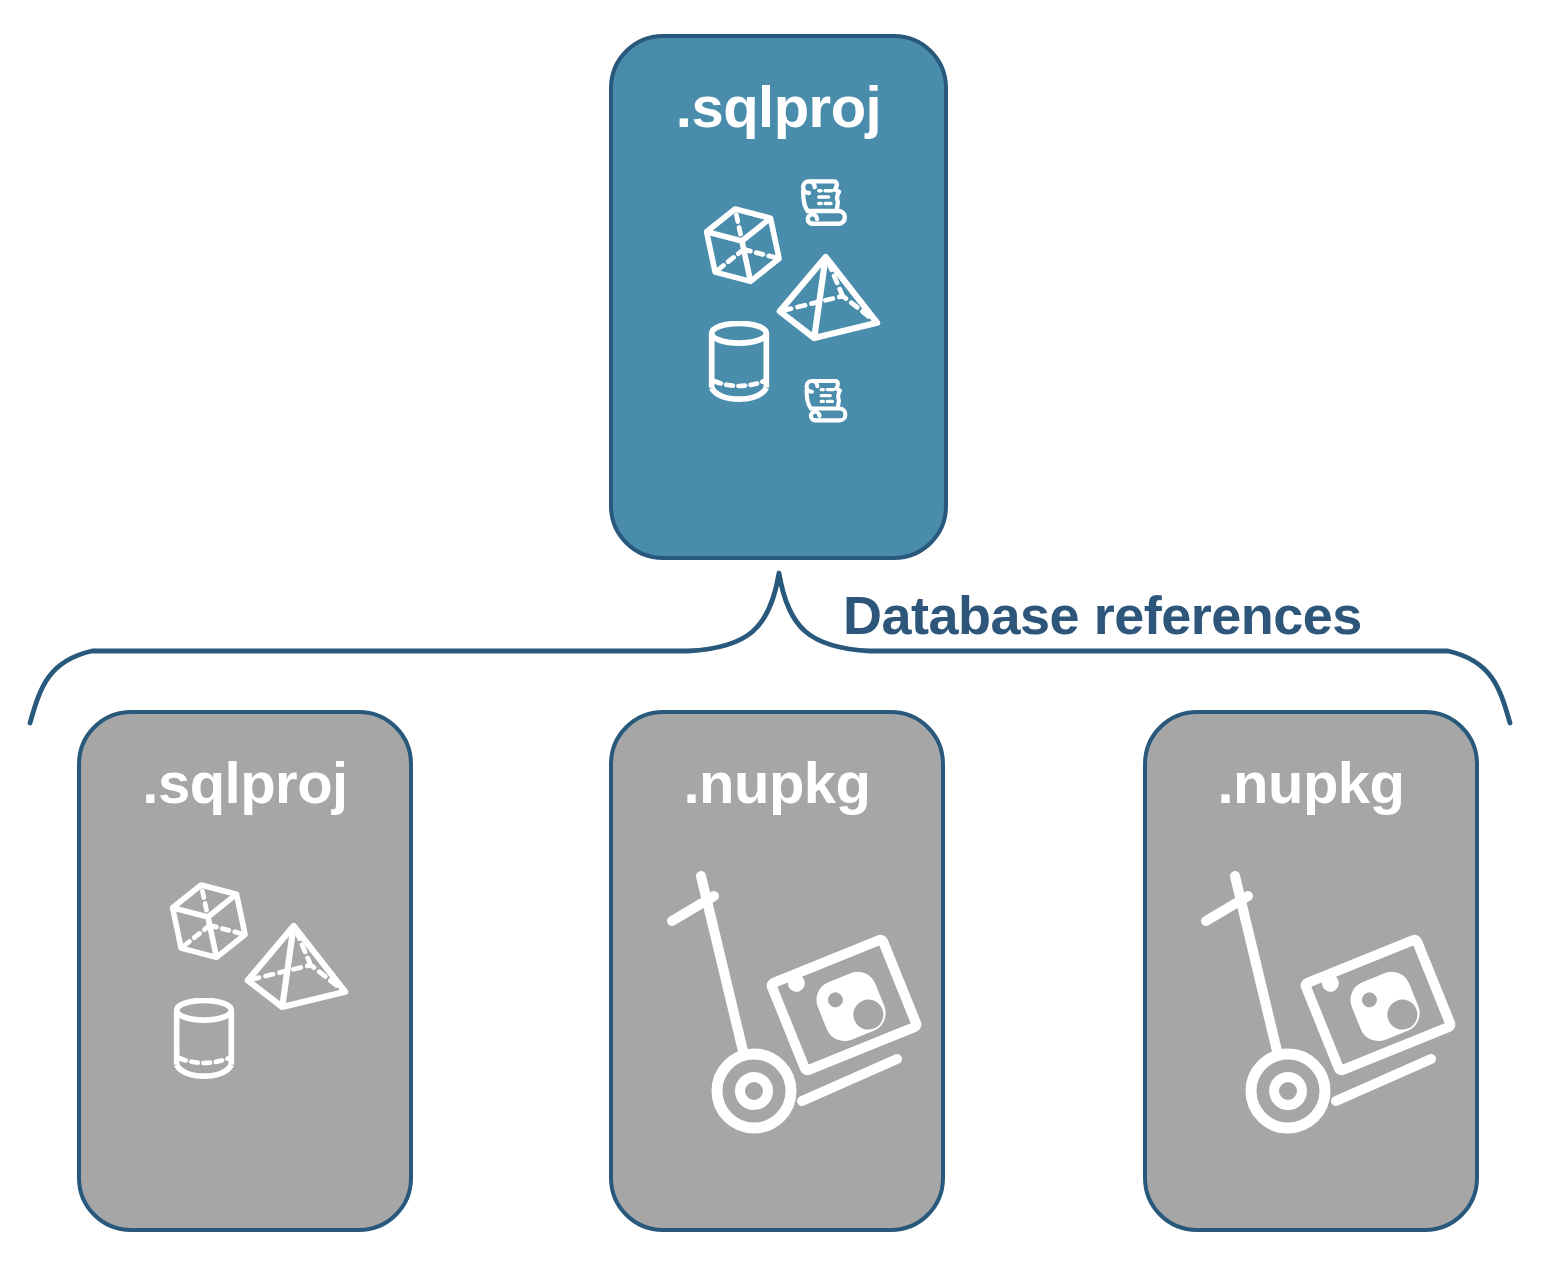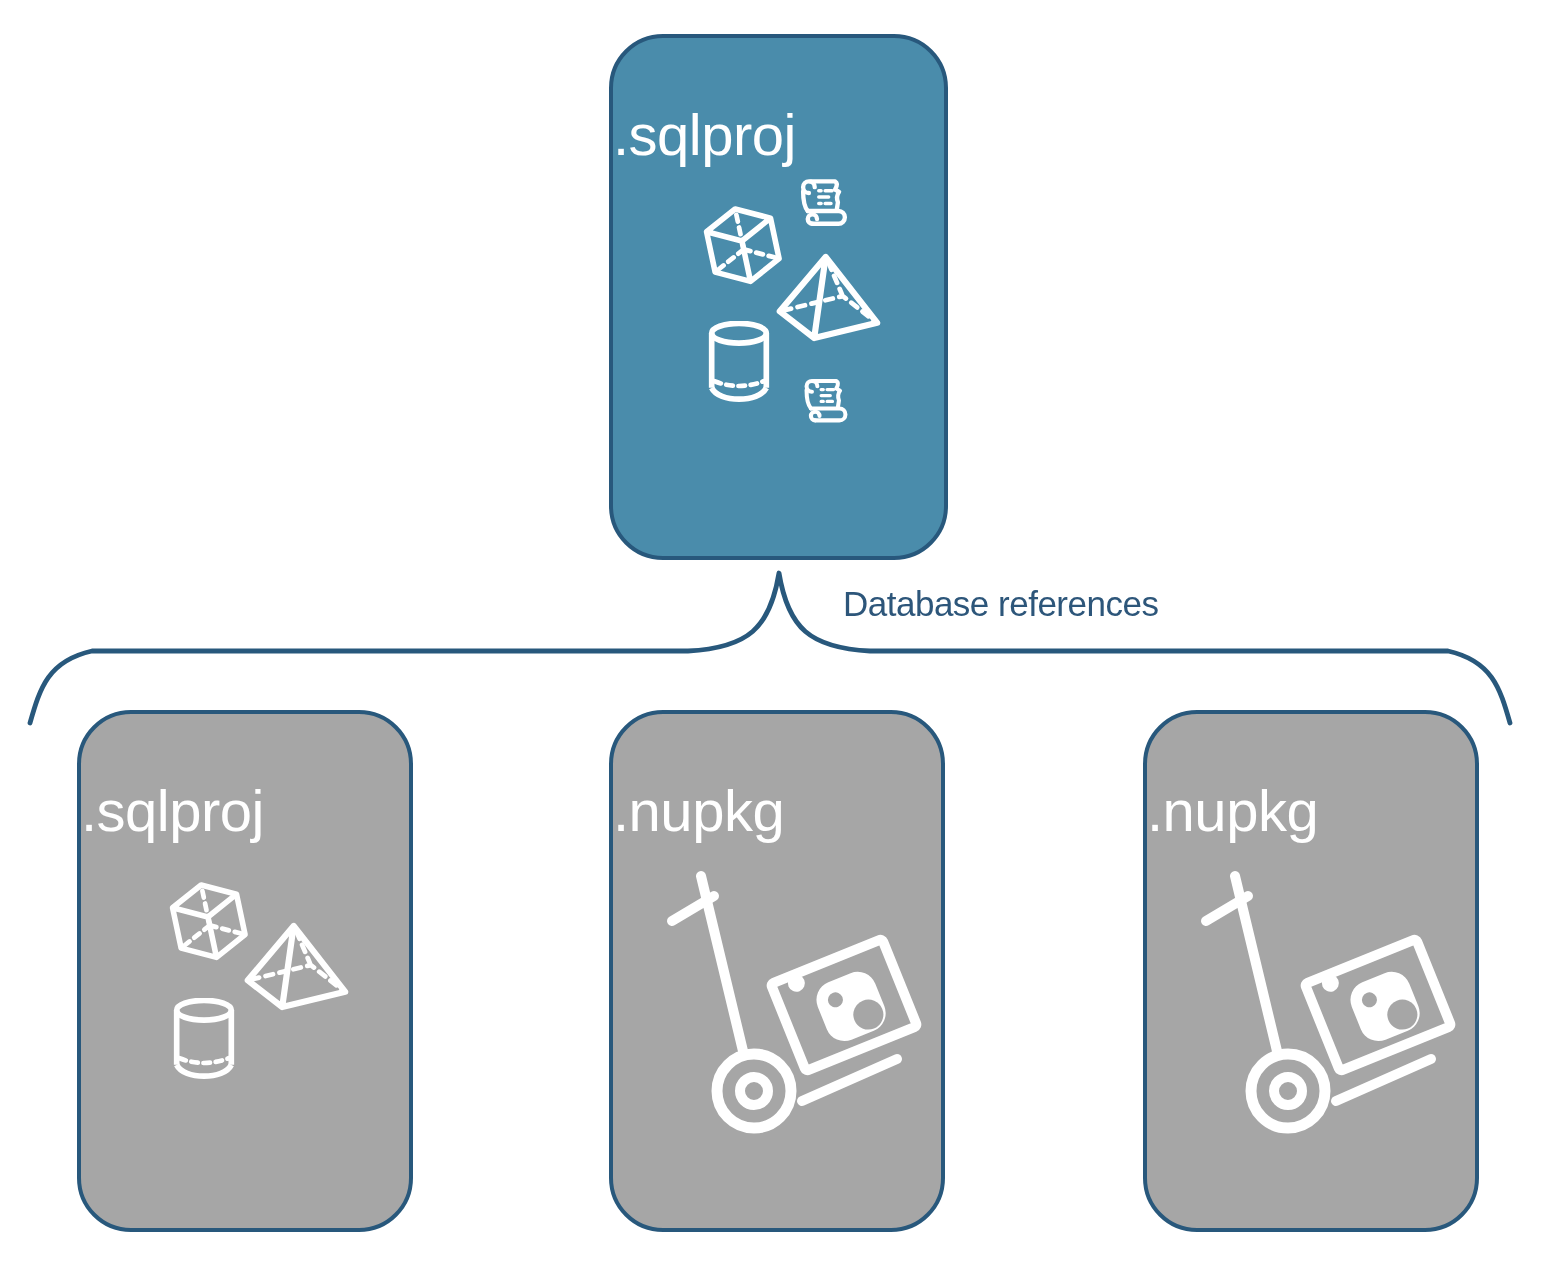--- a/index.html
+++ b/index.html
@@ -28,46 +28,45 @@
     border:4.5px solid var(--stroke);
     border-radius:54px;
     box-sizing:border-box;
   }
   .node.root{ background:var(--root-fill); }
   .node.child{ background:var(--child-fill); }
   .node-title{
     position:absolute;
     left:0; right:0;
     top:40px;
-    text-align:left;
+    text-align:center;
     font-size:58px;
-    font-weight:400;
+    font-weight:700;
     letter-spacing:-0.5px;
     color:var(--node-label);
     line-height:1;
     white-space:nowrap;
-    margin-top:28px;
   }
   .ic{
     position:absolute;
     color:var(--icon-color);
     overflow:visible;
   }
   .brace-svg{
     position:absolute;
     left:0; top:0;
     width:1566px; height:1274px;
     pointer-events:none;
   }
   .connector-label{
     position:absolute;
     left:843px;
     top:584px;
-    font-size:35px;
-    font-weight:400;
+    font-size:54px;
+    font-weight:700;
     color:var(--connector-label-color);
     white-space:nowrap;
     letter-spacing:-0.5px;
   }
   .defs-holder{position:absolute;width:0;height:0;overflow:hidden;}
 </style>
 </head>
 <body>
 
 <svg class="defs-holder" aria-hidden="true">

